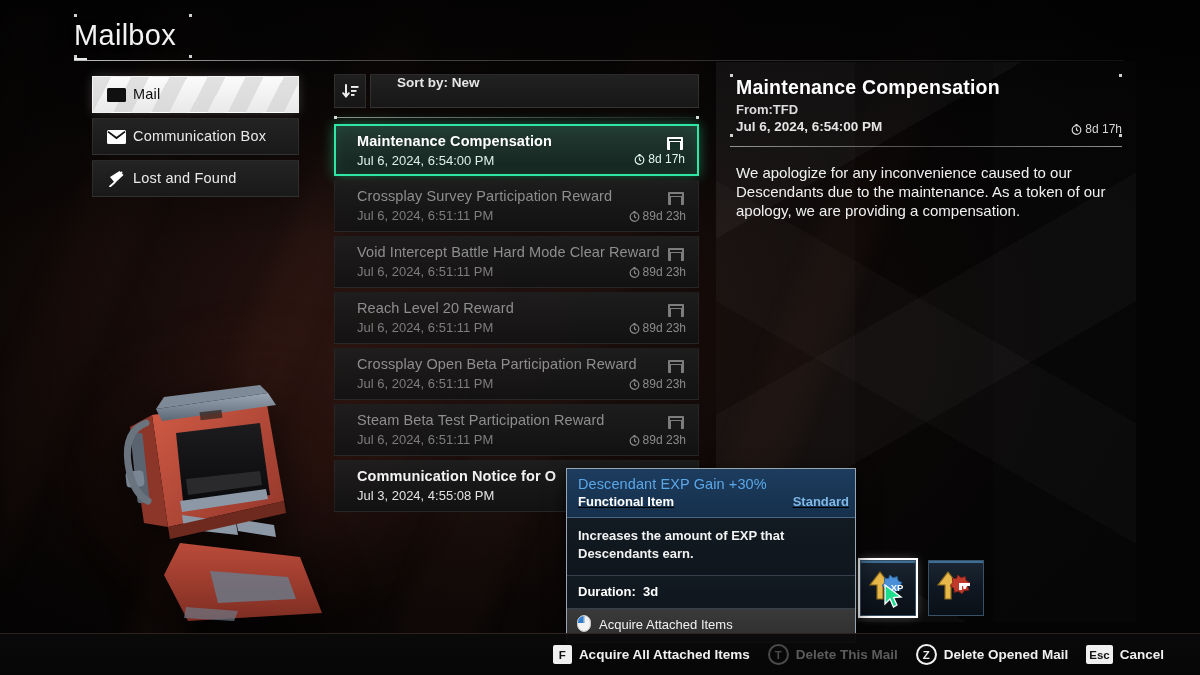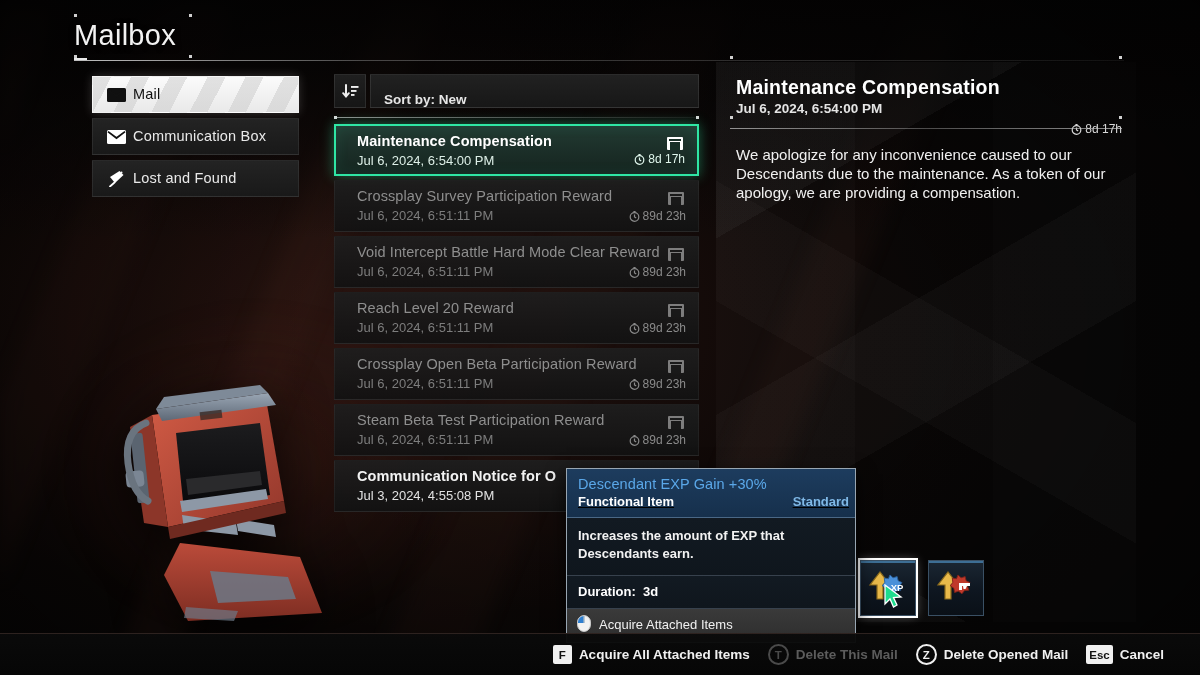--- a/index.html
+++ b/index.html
@@ -103,21 +103,21 @@
   .sortbar { display: flex; height: 34px; align-items: stretch; }
   .sort-btn {
     width: 32px; background: linear-gradient(180deg, #1f1f1f, #161616);
     border: 1px solid rgba(255,255,255,.09);
     display: flex; align-items: center; justify-content: center;
   }
   .sort-field {
     flex: 1; margin-left: 4px;
     background: linear-gradient(180deg, #212121, #171717);
     border: 1px solid rgba(255,255,255,.09);
-    display: flex; align-items: flex-end; padding-left: 13px;
+    display: flex; align-items: flex-start; padding-left: 26px;
     color: #e6e6e6; font-size: 13.5px; font-weight: bold;
   }
   .midcol-rule {
     margin-top: 9px; height: 1px;
     background: linear-gradient(90deg, rgba(190,190,190,.75), rgba(130,130,130,.35) 70%, rgba(110,110,110,.12));
     position: relative;
   }
   .midcol-rule::before, .midcol-rule::after {
     content:""; position:absolute; top:-1px; width:3px; height:3px; background:#d8d8d8;
   }
@@ -511,20 +511,21 @@
       </div>
 
     </div>
   </div>
 
   <div class="detail">
     <div class="detail-poly"></div>
 
     <div class="detail-head">
       <div class="dh-title">Maintenance Compensation</div>
+      <div class="dh-from">From:TFD</div>
       <div class="dh-date">Jul 6, 2024, 6:54:00 PM</div>
       <div class="dh-timer">
         <svg width="11" height="11" viewBox="0 0 11 11">
             <circle cx="5.5" cy="6" r="4.3" stroke="#d8d8d8" stroke-width="1.2" fill="none"></circle>
             <path d="M5.5 3.4 L5.5 6 L7.2 6.9" stroke="#d8d8d8" stroke-width="1.2" fill="none"></path>
             <rect x="4.4" y="0" width="2.2" height="1.6" fill="#d8d8d8"></rect>
           </svg>
         <span>8d 17h</span>
       </div>
     </div>

